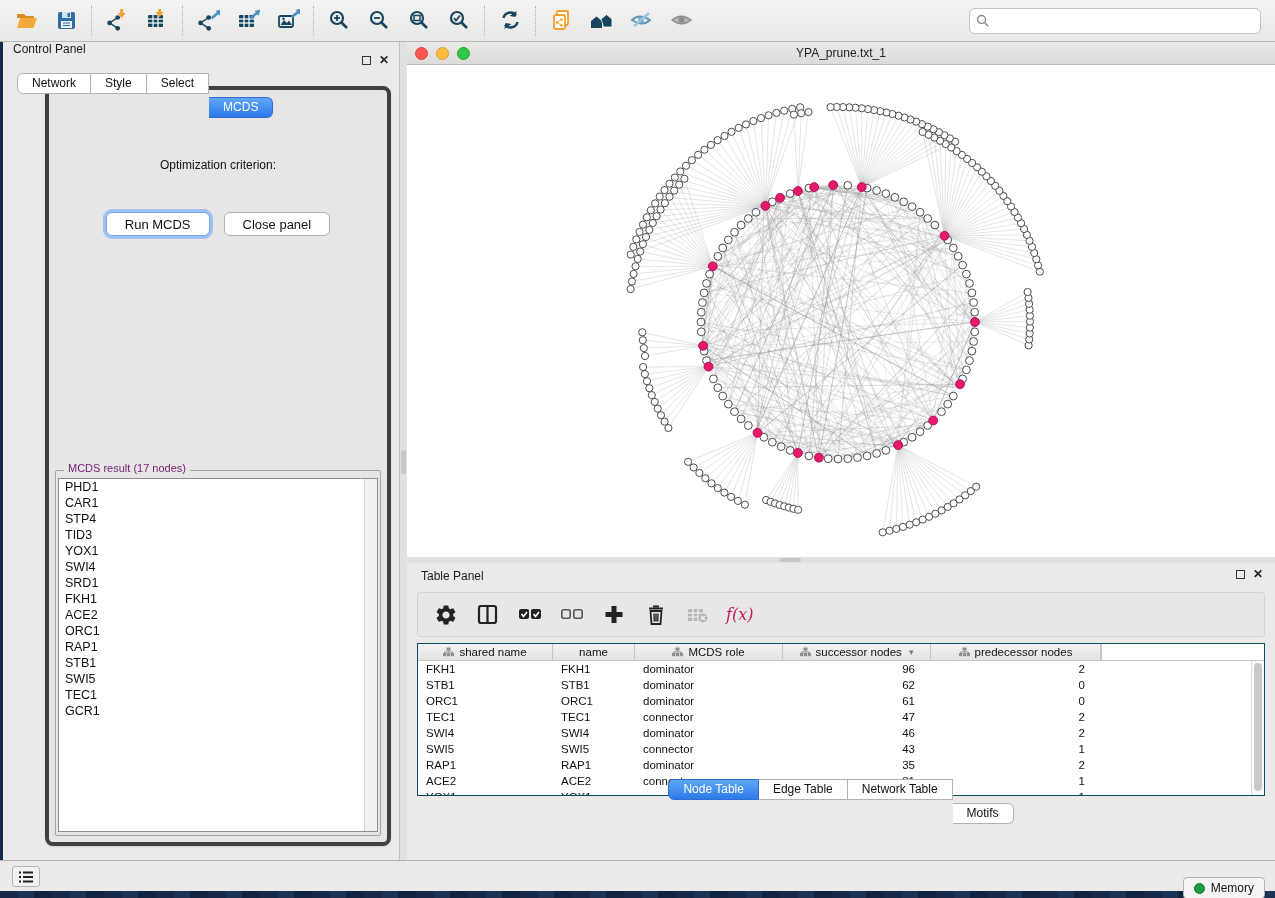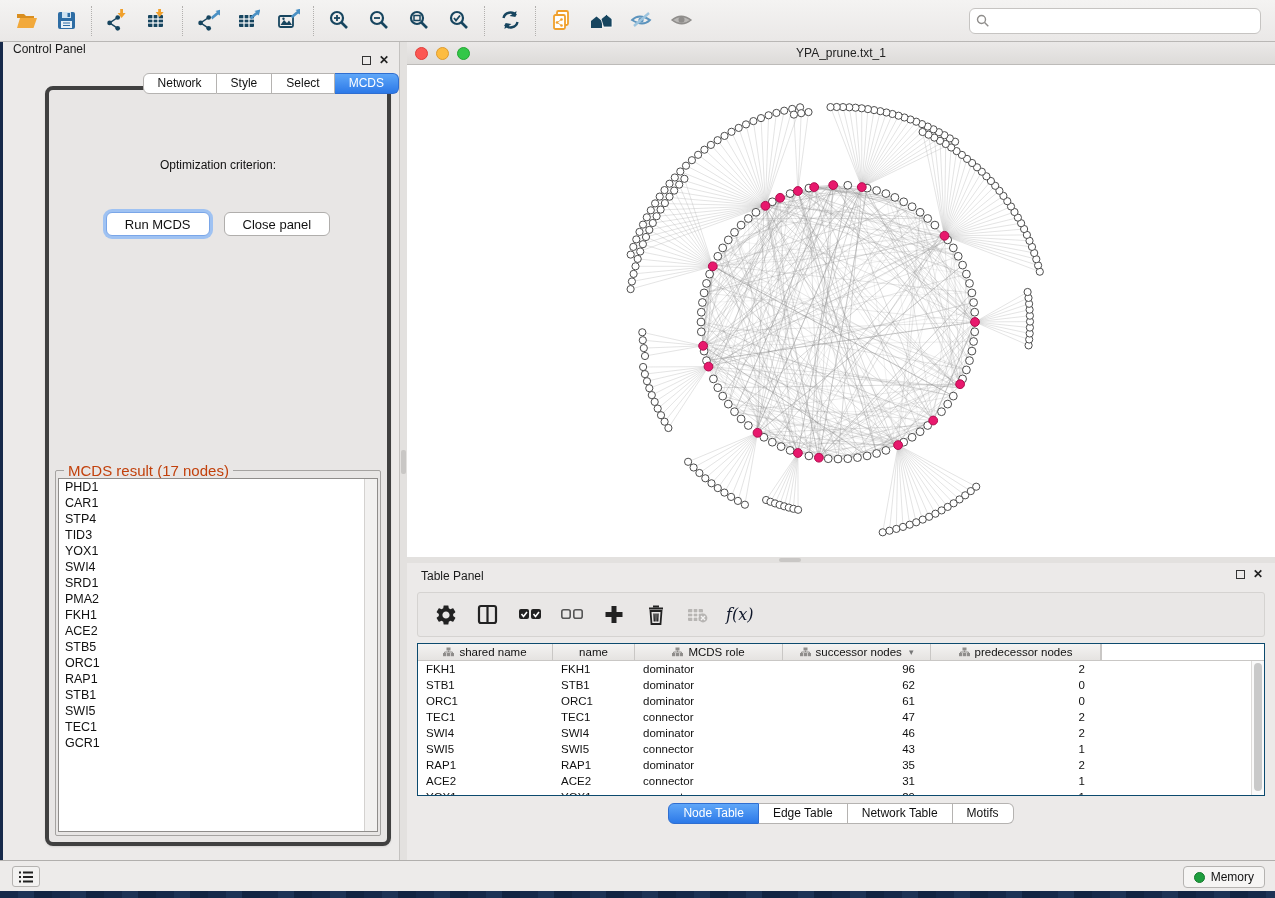--- a/index.html
+++ b/index.html
@@ -25,26 +25,26 @@
     background:#fff; padding:0 8px 0 26px; font-size:12px; color:#333; outline:none; }
   .search-glass { position:absolute; left:7px; top:6px; }
 
   
   .control-panel { position:absolute; left:3px; top:42px; width:397px; bottom:38px;
     background:#eceae9; border-right:1px solid #c4c2c0; }
   .panel-titlebar { position:absolute; left:0; top:0; right:0; height:26px;
     display:flex; padding:0 10px;flex-direction:column; }
   .panel-title { font-size:12px; color:#1a1a1a; }
   .panel-winbtns { margin-left:auto; display:flex; gap:8px; align-items:center; }
-  .ctab-row { position:absolute; left:0; top:31px; right:0; display:flex; justify-content:flex-end; z-index:3; }
+  .ctab-row { position:absolute; left:0; top:31px; right:0; display:flex; justify-content:flex-start; z-index:3;padding-left:14px; }
   .seg-group { display:flex; }
   .seg { height:21px; line-height:19px; padding:0 14px; background:#fff; border:1px solid #b5b3b1;
     border-left:none; font-size:12px; color:#111; }
   .seg:first-child { border-left:1px solid #b5b3b1; border-radius:6px 0 0 6px; }
-  .seg:last-child { border-radius:0 6px 6px 0; }
+  .seg:last-child { border-radius:0 6px 6px 0;margin-top:24px; }
   .seg.sel { background:linear-gradient(180deg,#5fa7f8,#2c79e8); color:#fff; border-color:#2f6ed0; }
   .ctab-content { position:absolute; left:8px; right:8px; top:44px; bottom:14px;
     background:#e8e6e5; border:4px solid #404040; border-radius:8px;
     box-shadow:0 1px 2px rgba(0,0,0,0.10);margin-left:34px; }
   .opt-label { position:absolute; left:0; right:0; top:68px; text-align:center; font-size:12px; color:#111; }
   .dropdown { position:absolute; left:37px; right:42px; top:88px; height:25px; background:#fff;
     border:1px solid #b7b5b3; border-radius:5px; display:flex; align-items:center; font-size:13px;
     color:#111; padding-left:10px; }
   .dd-stepper { position:absolute; right:-1px; top:-1px; width:22px; height:25px; border-radius:0 5px 5px 0;
     background:linear-gradient(180deg,#67a9f8,#2a72e4); display:flex; flex-direction:column;
@@ -52,21 +52,21 @@
   .dd-stepper i { width:0; height:0; border-left:4px solid transparent; border-right:4px solid transparent; }
   .dd-up { border-bottom:4px solid #fff; }
   .dd-down { border-top:4px solid #fff; }
   .btn-row { position:absolute; left:0; right:0; top:122px; display:flex; justify-content:center; gap:14px; }
   .mac-btn { height:24px; padding:0 18px; font-size:13px; color:#111; background:#fff;
     border:1px solid #b0aeac; border-radius:6px; font-family:"Liberation Sans",sans-serif; }
   .mac-btn.focused { box-shadow:0 0 0 3px rgba(110,170,250,0.6); border-color:#7aa6e8; }
   .groupbox { position:absolute; left:6px; right:6px; top:380px; bottom:6px;
     border:1px solid #a5a3a1; border-radius:2px; }
   .groupbox-legend { position:absolute; left:8px; top:-9px; background:#e8e6e5; padding:0 4px;
-    font-size:15px; color:#c2410c; }
+    font-size:11px; color:#701a75; }
   .mcds-list { position:absolute; left:2px; right:2px; top:7px; bottom:3px; background:#fff;
     border:1px solid #8f8d8b; overflow:hidden; }
   .mcds-scroll { position:absolute; right:0; top:0; bottom:0; width:13px; background:#f2f1f0;
     border-left:1px solid #d4d2d0; }
   .mcds-item { font-size:12.5px; color:#111; height:16px; line-height:16px; padding-left:6px; }
 
   
   .vsplit { position:absolute; left:400px; top:42px; width:7px; bottom:38px; background:#e3e1df; }
   .vsplit .grip { position:absolute; left:1px; top:408px; width:5px; height:24px; background:#c9c7c5; border-radius:2px; }
   .hsplit { position:absolute; left:407px; right:0; top:557px; height:6px; background:#e3e1df; }
@@ -84,21 +84,21 @@
   .light.green { background:#33c748; border:1px solid #23a532; }
   .net-title { position:absolute; left:0; right:0; text-align:center; font-size:12px; color:#222; top:4px; }
   .net-canvas { position:absolute; left:0; right:0; top:23px; bottom:0; background:#fff; }
 
   
   .table-panel { position:absolute; left:407px; right:0; top:563px; height:297px; background:#eceae9; }
   .tp-toolbar { position:absolute; left:10px; right:10px; top:29px; height:45px;
     background:#e9e7e6; border:1px solid #d5d3d1; border-radius:3px;
     display:flex; align-items:center; gap:16px; padding:0 14px; }
   .tp-btn { width:26px; height:26px; display:flex; align-items:center; justify-content:center; }
-  .fx { font-family:"DejaVu Serif", serif; font-style:italic; font-size:16px; color:#0f172a; }
+  .fx { font-family:"DejaVu Serif", serif; font-style:italic; font-size:16px; color:#be185d; }
   .tbl { position:absolute; left:10px; right:10px; top:80px; bottom:64px; background:#fff;
     border:1px solid #0c4a6e; overflow:hidden; }
   .tbl-head { display:flex; height:17px; background:linear-gradient(180deg,#f4f3f2,#e5e3e1);
     border-bottom:1px solid #c9c7c5; }
   .th { display:flex; align-items:center; justify-content:center; gap:5px; font-size:11.5px; color:#111;
     border-right:1px solid #c9c7c5; height:100%; }
   .th:last-child { border-right:none; }
   .th .sort { font-size:9px; color:#777; margin-left:2px; }
   .tr { display:flex; height:16px; }
   .td { font-size:11.5px; color:#111; height:16px; line-height:16px; padding:0 8px;
@@ -109,21 +109,21 @@
   .tbl-thumb { position:absolute; left:2px; right:2px; top:2px; bottom:4px; background:#c9c9c9; border-radius:5px; }
   .tp-tabs { position:absolute; left:0; right:0; bottom:36px; display:flex; justify-content:center; }
   .tp-winbtns { position:absolute; right:12px; top:7px; display:flex; gap:8px; align-items:center; }
   .tp-title { position:absolute; left:14px; top:6px; font-size:12px; color:#1a1a1a; }
 
   
   .statusbar { position:absolute; left:0; right:0; bottom:7px; height:31px; background:#edebea;
     border-top:1px solid #b1afad; }
   .status-left-btn { position:absolute; left:12px; top:5px; width:28px; height:21px; background:#f3f2f1;
     border:1px solid #b5b3b1; border-radius:3px; display:flex; align-items:center; justify-content:center; }
-  .memory-btn { position:absolute; right:10px; top:5px; height:22px; background:#f6f5f4;
+  .memory-btn { position:absolute; right:10px; top:16px; height:22px; background:#f6f5f4;
     border:1px solid #b5b3b1; border-radius:4px; display:flex; align-items:center; gap:6px;
     padding:0 10px; font-size:12px; color:#111; }
   .mem-dot { width:11px; height:11px; border-radius:50%; background:#1e9e3e; border:1px solid #157a2d; }
 
   .winbtn-float { width:9px; height:9px; border:1.5px solid #333; display:inline-block; }
   .winbtn-x { font-size:12px; font-weight:bold; color:#222; line-height:9px; }
 </style>
 </head>
 <body>
 
@@ -314,24 +314,22 @@
         <span class="groupbox-legend">MCDS result (17 nodes)</span>
         <div class="mcds-list">
           <div id="mcds-items">
               <div class="mcds-item">PHD1</div>
               <div class="mcds-item">CAR1</div>
               <div class="mcds-item">STP4</div>
               <div class="mcds-item">TID3</div>
               <div class="mcds-item">YOX1</div>
               <div class="mcds-item">SWI4</div>
               <div class="mcds-item">SRD1</div>
-              <div class="mcds-item">PMA2</div>
               <div class="mcds-item">FKH1</div>
               <div class="mcds-item">ACE2</div>
-              <div class="mcds-item">STB5</div>
               <div class="mcds-item">ORC1</div>
               <div class="mcds-item">RAP1</div>
               <div class="mcds-item">STB1</div>
               <div class="mcds-item">SWI5</div>
               <div class="mcds-item">TEC1</div>
               <div class="mcds-item">GCR1</div>
             </div>
           <div class="mcds-scroll"></div>
         </div>
       </div>

